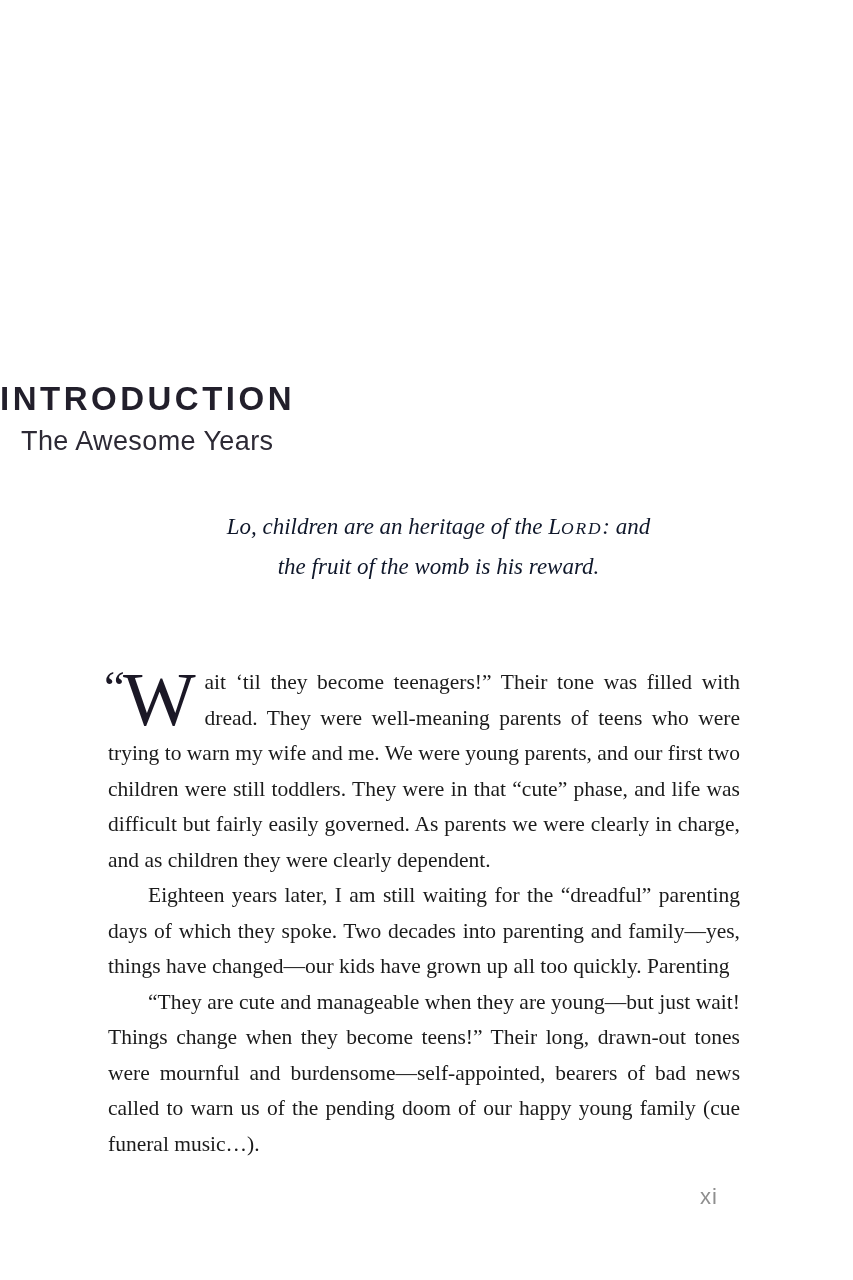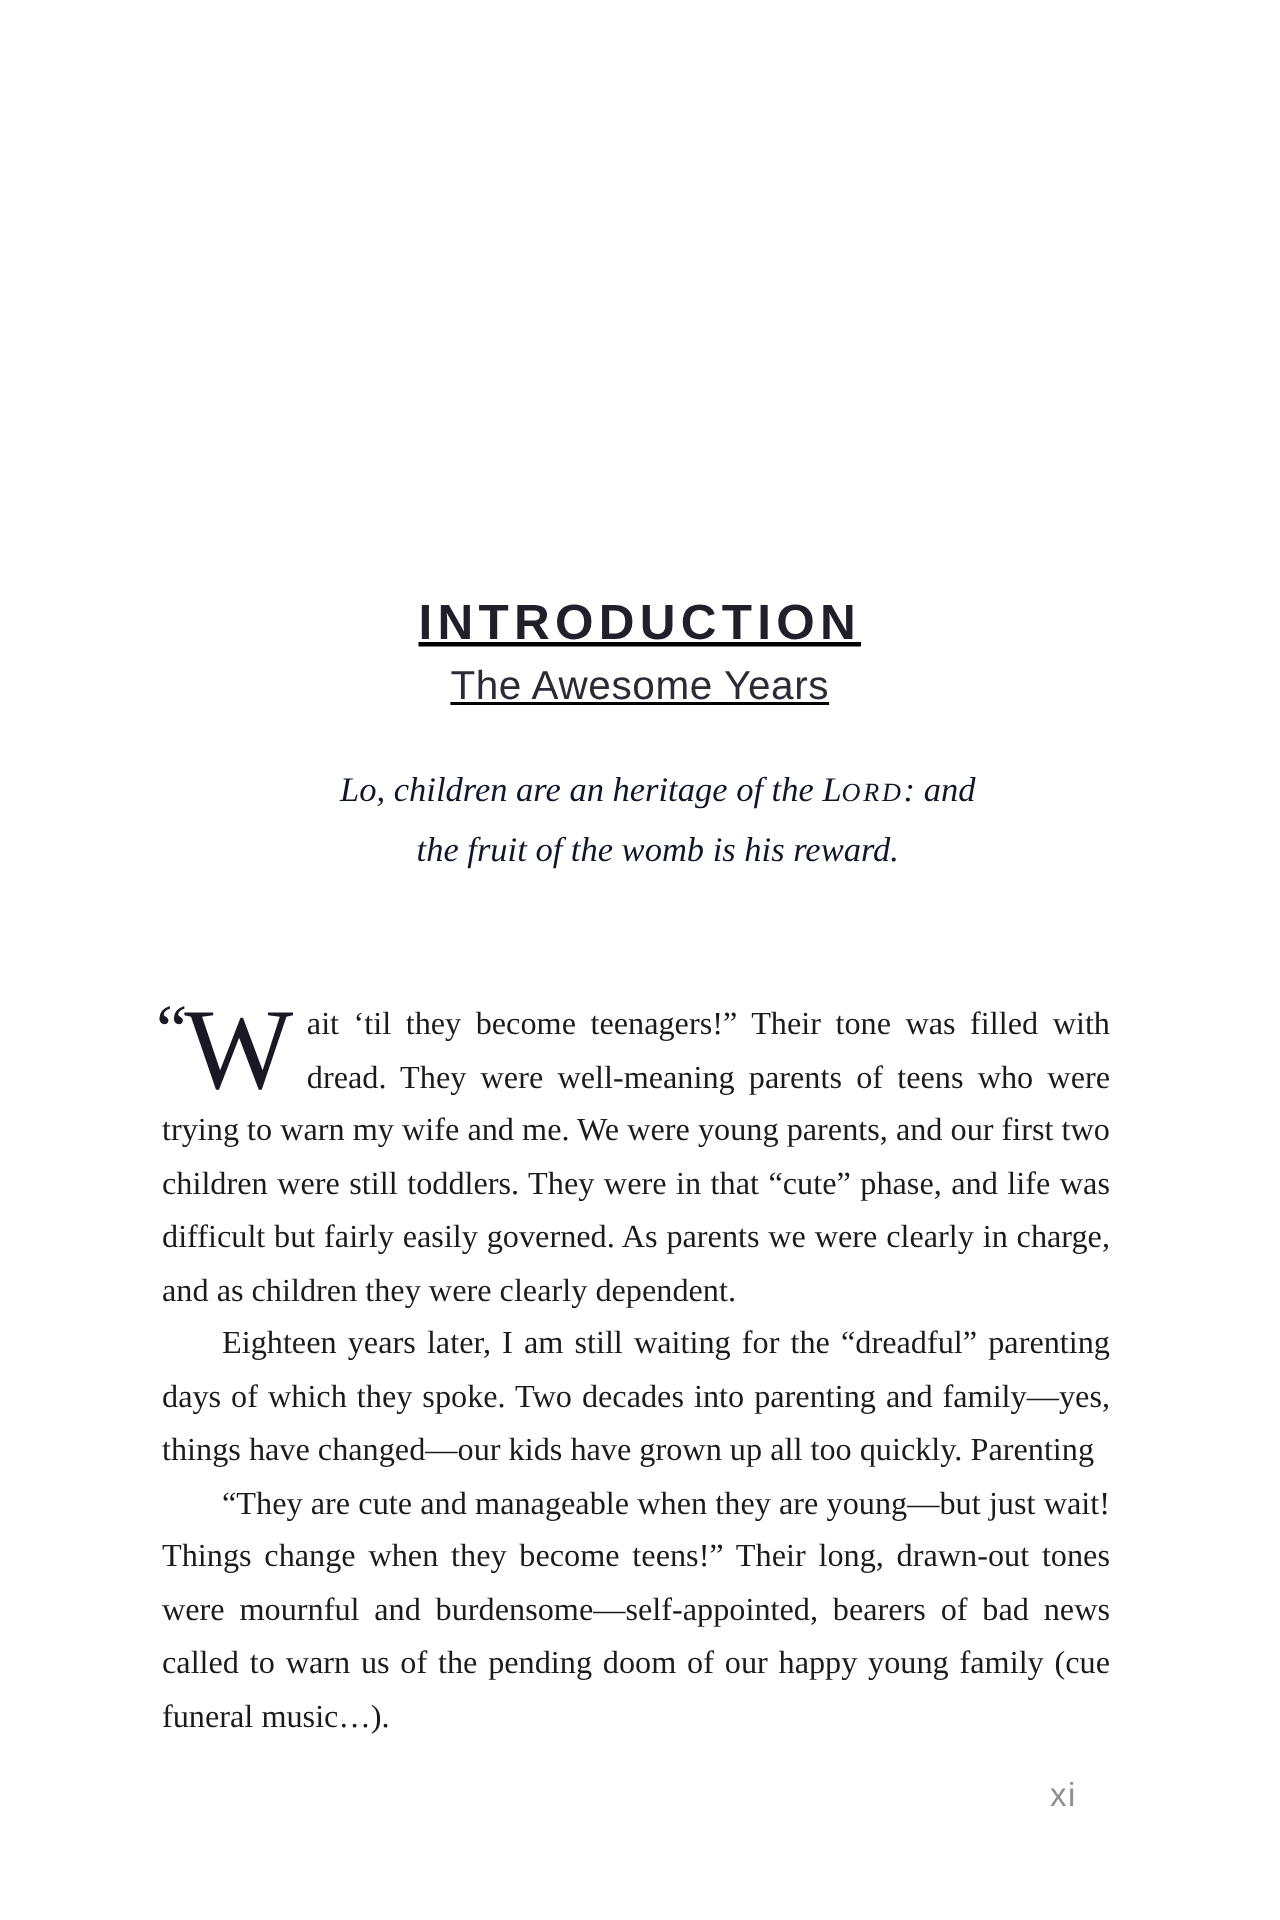--- a/index.html
+++ b/index.html
@@ -8,40 +8,40 @@
     width: 853px;
     height: 1280px;
     background: #ffffff;
     font-family: "Liberation Serif", serif;
     overflow: hidden;
   }
 
   
   .heading {
     position: absolute;
-    top: 396px;
+    top: 380px;
     left: 0;
     width: 100%;
-    text-align: center;
+    text-align: left;
     font-family: "Liberation Sans", sans-serif;
-    text-decoration: underline;
   }
   .title {
     margin: 0;
     font-size: 33px;
     font-weight: 700;
     letter-spacing: 3.5px;
     color: #221f2b;
   }
   .subtitle {
     margin-top: 8px;
     font-size: 27px;
     font-weight: 400;
     letter-spacing: 0.4px;
     color: #2d2a35;
+    margin-left: 21px;
   }
 
   
   .epigraph {
     position: absolute;
     top: 508px;
     left: 12px;
     width: 100%;
     text-align: center;
     font-style: italic;

